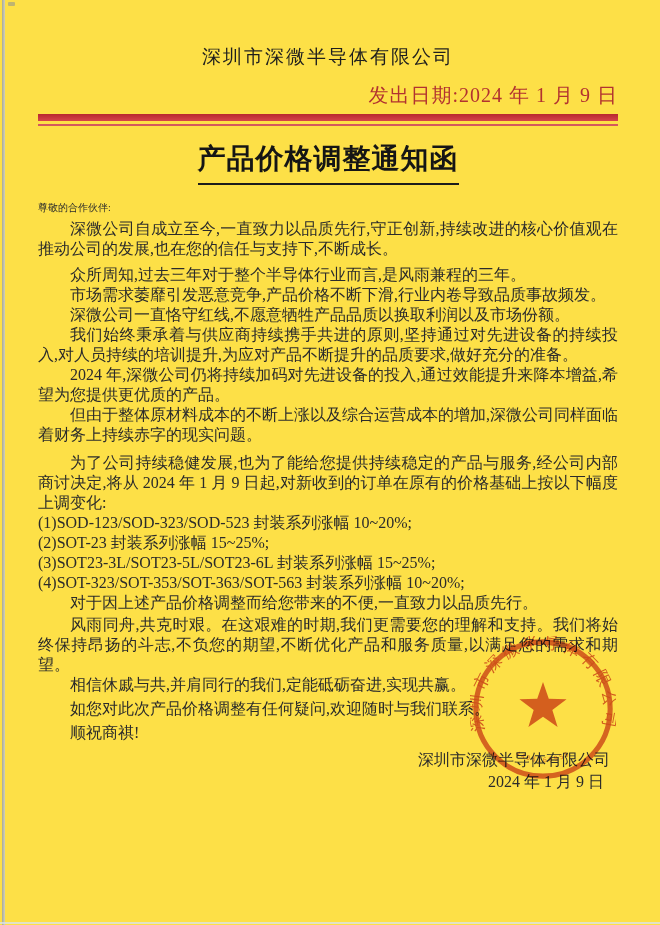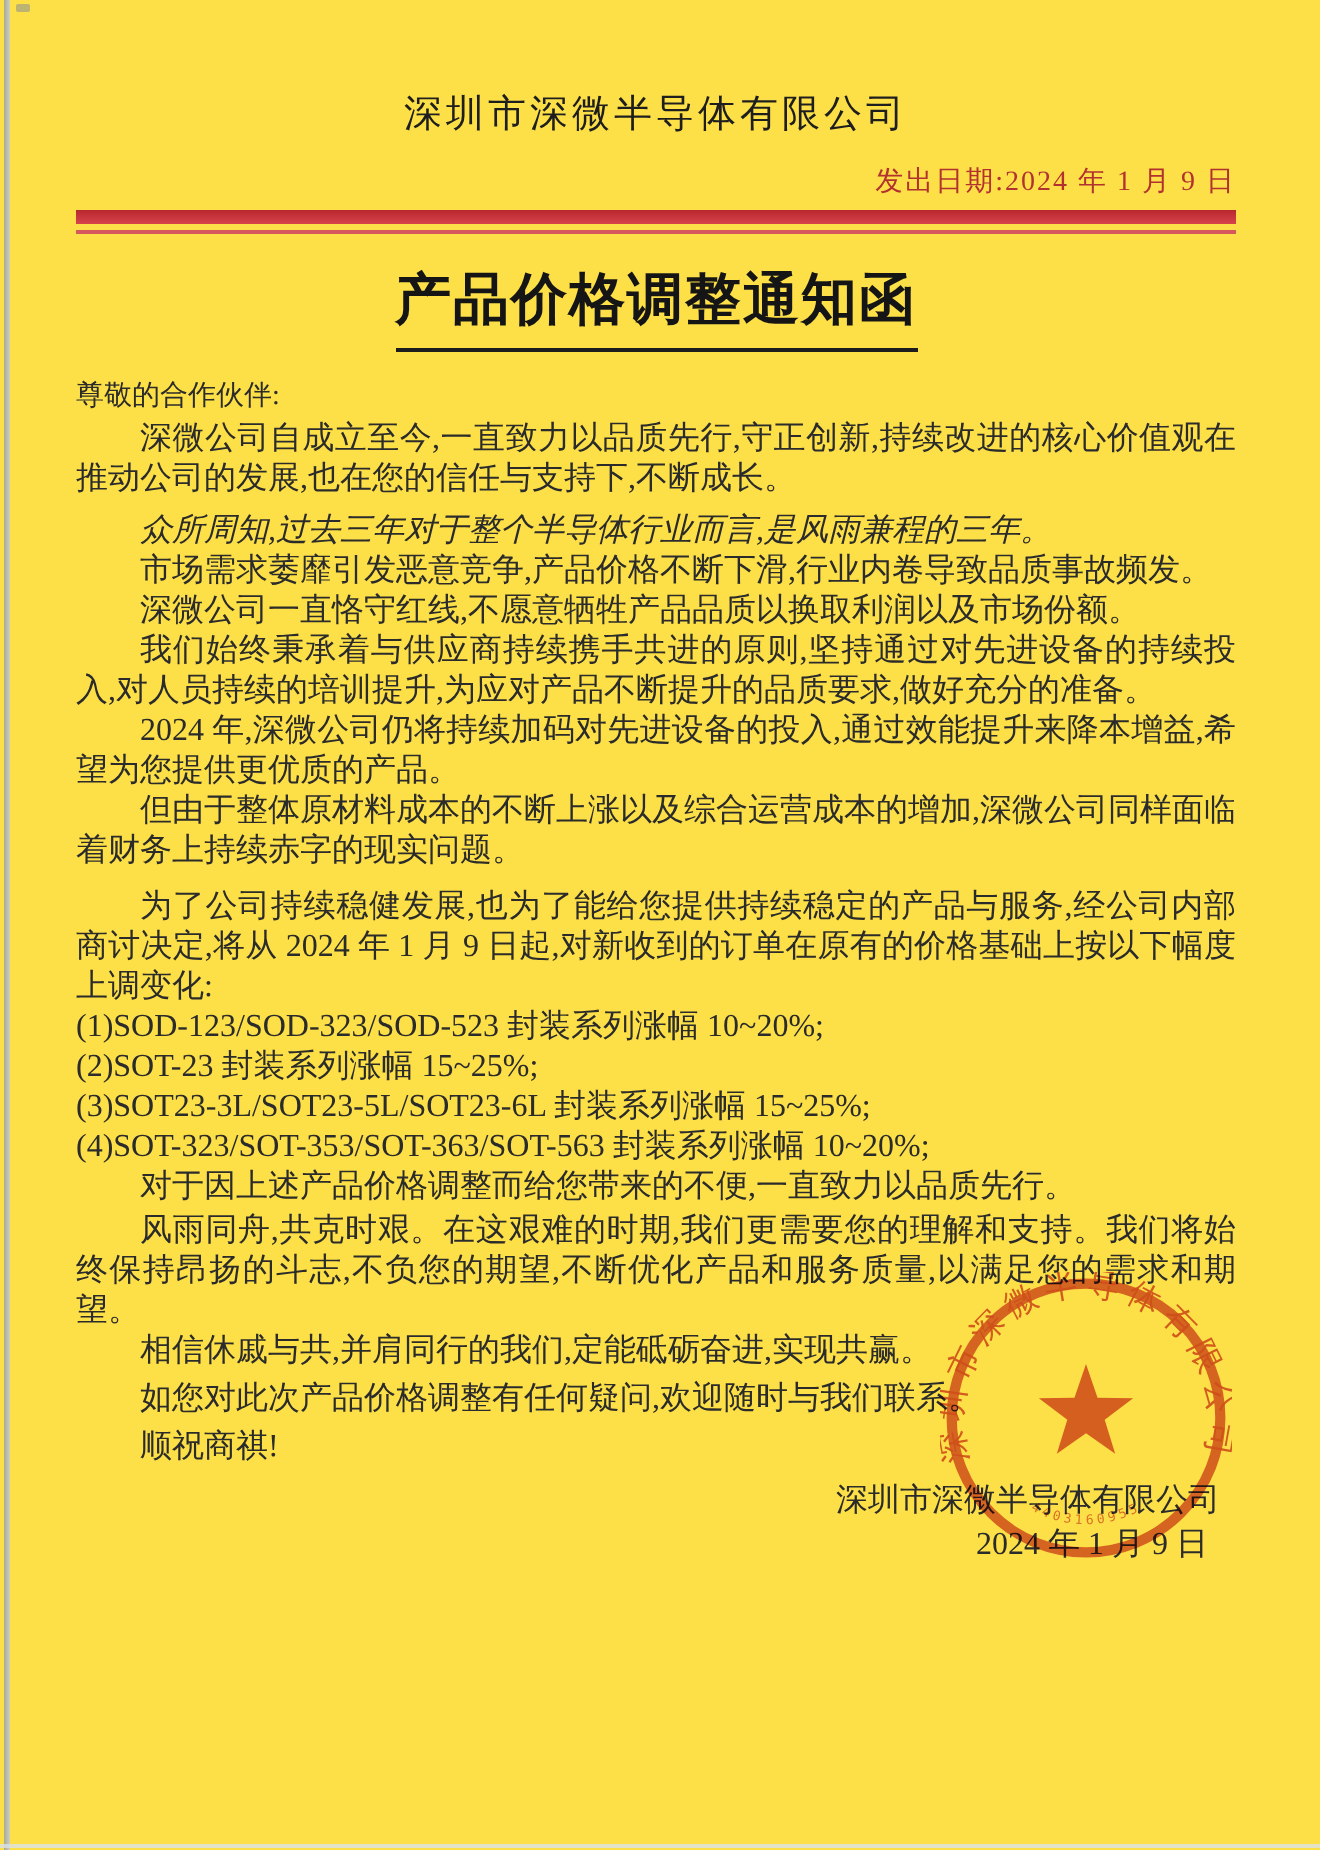--- a/index.html
+++ b/index.html
@@ -25,36 +25,36 @@
     position: absolute; left: 8px; top: 2px; width: 7px; height: 4px;
     background: #8a8f94; opacity: .55; border-radius: 1px;
   }
   .content { position: absolute; left: 38px; right: 42px; top: 0; }
   .company-header {
     margin-top: 44px; text-align: center;
     font-size: 19px; letter-spacing: 2px; color: #1e1e1e;
   }
   .issue-date {
     margin-top: 12px; text-align: right;
-    font-size: 14px; color: #b23230; letter-spacing: 1px;
+    font-size: 20px; color: #b23230; letter-spacing: 1px;
   }
   .rule { margin-top: 5px; }
   .rule-thick { height: 7px; background: linear-gradient(to bottom, #b8282e, #d6444a); }
   .rule-gap { height: 3px; background: transparent; }
   .rule-thin { height: 2px; background: #d4585c; }
   .doc-title { margin-top: 14px; text-align: center; }
   .doc-title span {
     display: inline-block;
     font-size: 28px; font-weight: bold; letter-spacing: 1px; color: #151515;
     border-bottom: 2px solid #1c1c1c; padding-bottom: 5px;
   }
   .body-text { font-size: 16px; line-height: 20px; text-align: justify; }
-  .salutation { margin-top: 12px; font-size: 14px; line-height: 22px; }
+  .salutation { margin-top: 12px; font-size: 10px; line-height: 22px; }
   .para { text-indent: 2em; margin: 0; }
-  .para.gap-6 { margin-top: 6px; font-style: italic; }
+  .para.gap-6 { margin-top: 6px; }
   .para.gap-8 { margin-top: 8px; }
   .para.gap-2 { margin-top: 2px; }
   .para.gap-4 { margin-top: 4px; }
   .list-item { margin: 0; text-indent: 0; }
   .well-wish { margin-top: 4px; text-indent: 2em; }
   .signature { margin-top: 6px; text-align: right; font-size: 16px; line-height: 22px; }
   .signature .sig-company { padding-right: 8px; }
   .signature .sig-date { padding-right: 14px; }
   .seal {
     position: absolute; left: 470px; top: 636px;

